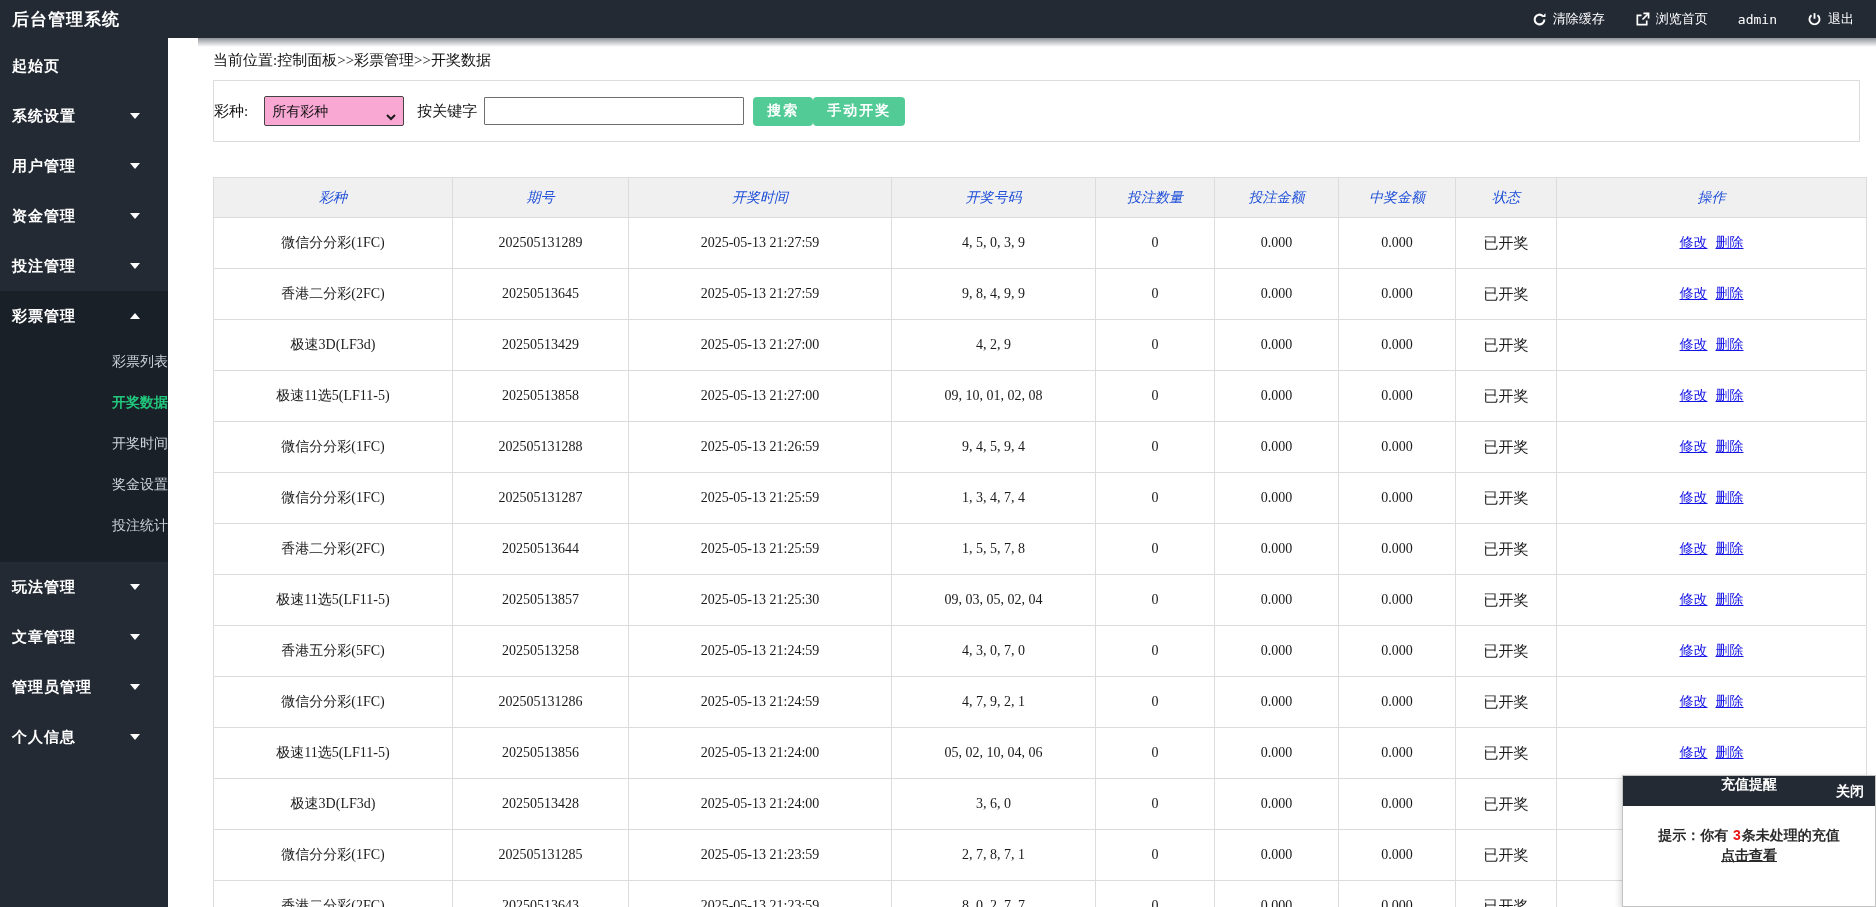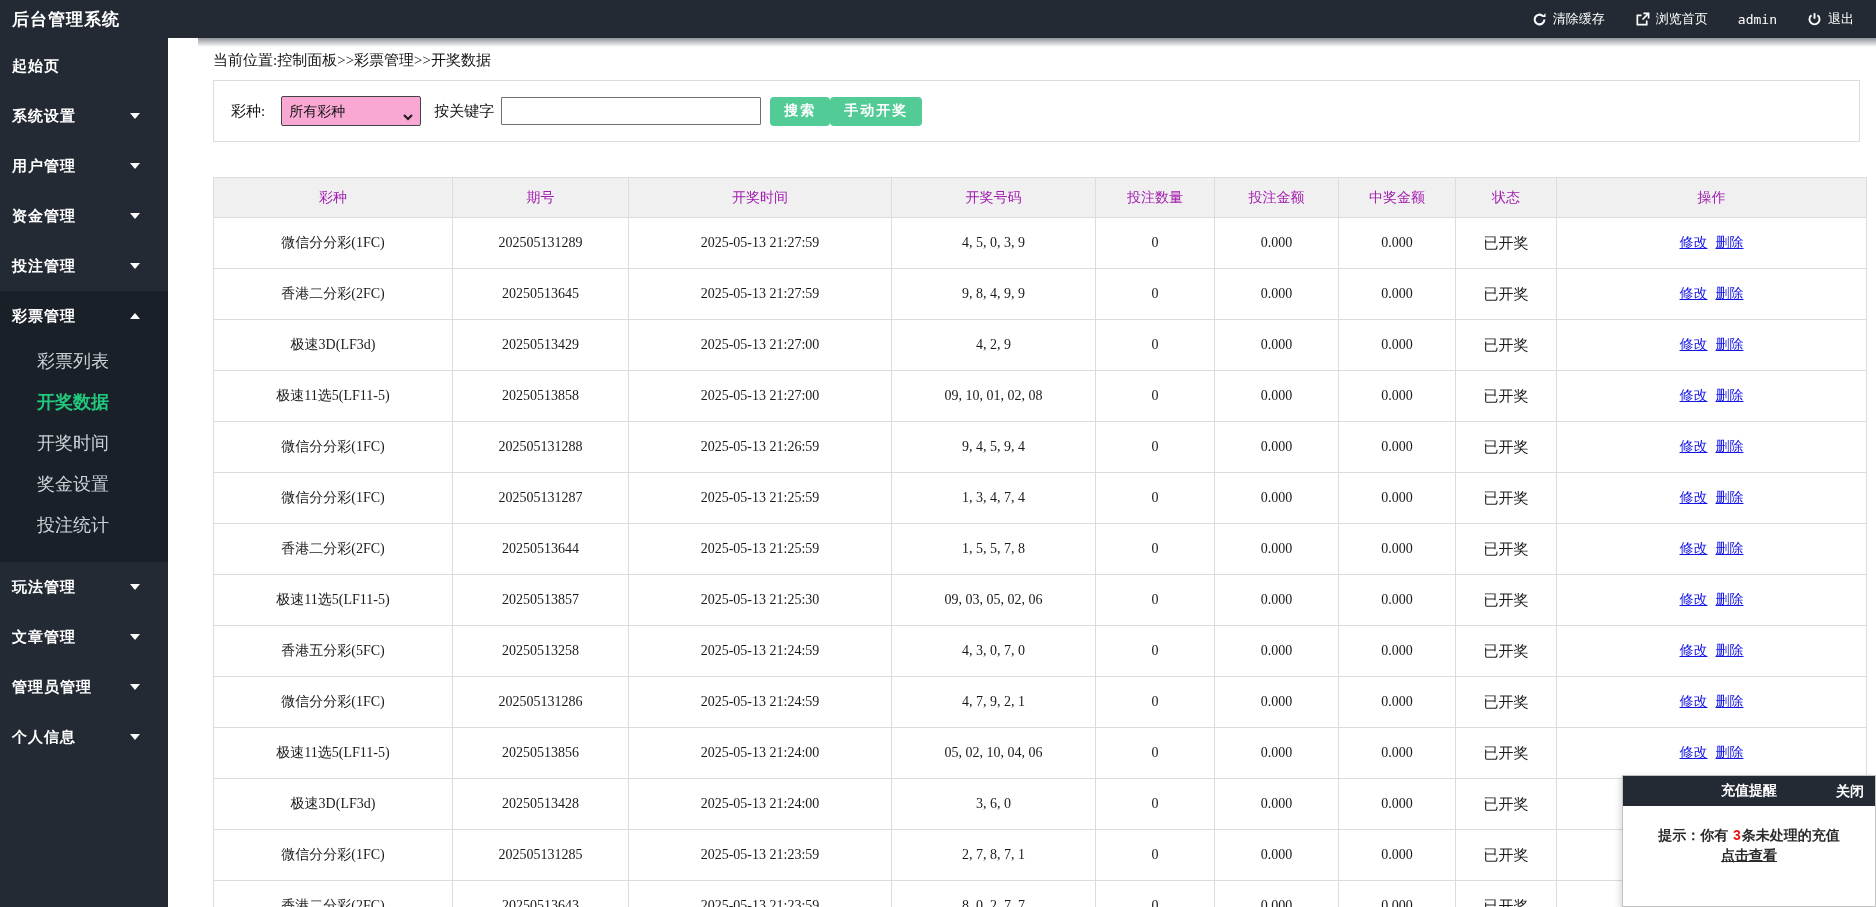--- a/index.html
+++ b/index.html
@@ -18,60 +18,60 @@
   .top-item svg{display:block;}
   .username{font-family:"DejaVu Sans Mono","Liberation Mono",monospace;font-size:13px;}
   .top-shadow{position:absolute;left:198px;right:0;top:38px;height:9px;z-index:25;
     background:linear-gradient(#454c57,rgba(255,255,255,0));opacity:.6;pointer-events:none;}
   
   .sidebar{position:absolute;left:0;top:38px;bottom:0;width:168px;background:var(--dark);color:#fff;z-index:20;}
   .menu{padding-top:3px;}
   .menu-item{height:50px;display:flex;align-items:center;justify-content:space-between;
     padding:0 28px 0 12px;font-size:15px;font-weight:bold;cursor:pointer;letter-spacing:1px;}
   .submenu-block{background:var(--dark2);padding-bottom:16px;}
-  .submenu-item{height:41px;line-height:41px;padding-left:37px;font-size:18px;color:#ccd2d8;cursor:pointer;}
+  .submenu-item{height:41px;line-height:41px;padding-left:37px;font-size:14px;color:#ccd2d8;cursor:pointer;text-align:right;}
   .submenu-item.active{color:var(--green);font-weight:bold;}
   .tri{width:0;height:0;border-left:5px solid transparent;border-right:5px solid transparent;}
   .tri-down{border-top:6px solid #fff;}
   .tri-up{border-bottom:6px solid #fff;}
   
   .main{position:absolute;left:198px;top:38px;right:0;bottom:0;background:#fff;overflow:hidden;}
   .breadcrumb{position:absolute;left:15px;top:13px;font-size:15px;color:#111;
     font-family:"Liberation Serif","DejaVu Serif",serif;}
   .filter-panel{position:absolute;left:15px;top:42px;width:1647px;height:62px;border:1px solid var(--border);
     box-sizing:border-box;display:flex;align-items:center;background:#fff;
     font-family:"Liberation Serif","DejaVu Serif",serif;font-size:15px;color:#111;}
-  .filter-label{margin-left:17px;}
+  .filter-label{}
   .select-wrap{position:relative;margin-left:16px;width:140px;height:30px;border:1px solid #444;
     border-radius:2px;background:#f9a8d4;box-sizing:border-box;}
   .select-wrap select{appearance:none;-webkit-appearance:none;border:none;outline:none;background:transparent;
     width:100%;height:100%;padding:0 22px 0 7px;font-size:14px;
     font-family:"Liberation Serif","DejaVu Serif",serif;color:#111;}
   .select-chevron{position:absolute;right:7px;top:11px;pointer-events:none;}
   .keyword-label{margin-left:13px;}
   .keyword-input{margin-left:7px;width:246px;height:26px;border:1px solid #6e6e6e;border-radius:1px;
     font-size:14px;padding:0 6px;outline:none;}
   .btn{height:29px;border:none;border-radius:4px;background:var(--btn);color:#fff;font-weight:bold;
     font-size:14px;padding:0 14px;cursor:pointer;letter-spacing:2px;
     font-family:"Liberation Sans","DejaVu Sans",sans-serif;}
   .btn.search{margin-left:9px;}
   
   .data-table{position:absolute;left:15px;top:139px;width:1653px;border-collapse:collapse;table-layout:fixed;
     font-family:"Liberation Serif","DejaVu Serif",serif;font-size:14px;color:#1a1a1a;}
   .data-table th{background:#f0f0f0;border:1px solid var(--border);height:37px;font-weight:normal;
-    font-size:14px;color:#a21caf;text-align:center;}
+    font-size:14px;color:#1d4ed8;text-align:center;font-style:italic;}
   .data-table td{border:1px solid var(--border);height:48px;text-align:center;overflow:hidden;white-space:nowrap;}
   .data-table td.status-cell{font-family:"Liberation Sans","DejaVu Sans",sans-serif;font-size:15px;}
   .data-table a{color:var(--link);text-decoration:underline;margin:0 4px;cursor:pointer;
     font-family:"Liberation Sans","DejaVu Sans",sans-serif;font-size:14px;}
   
   .popup{position:absolute;left:1622px;top:775px;width:254px;height:132px;background:#fff;
     border:1px solid #c3c3c3;box-sizing:border-box;z-index:40;box-shadow:-2px 2px 6px rgba(0,0,0,.15);}
   .popup-header{height:30px;background:var(--dark);color:#fff;position:relative;
-    display:flex;align-items:center;justify-content:center;font-size:14px;font-weight:bold;}
+    display:flex;justify-content:center;font-size:14px;font-weight:bold;}
   .popup-close{position:absolute;right:11px;top:0;line-height:30px;font-size:14px;font-weight:bold;cursor:pointer;}
   .popup-body{text-align:center;padding-top:21px;font-size:14px;font-weight:bold;color:#2b2b2b;}
   .popup-body .count{color:var(--red);padding:0 1px;}
   .popup-link{display:inline-block;margin-top:2px;font-size:14px;font-weight:bold;color:#2b2b2b;
     text-decoration:underline;cursor:pointer;}
 </style>
 </head>
 <body>
 
 <div class="topbar">
@@ -282,21 +282,21 @@
           <td>0</td>
           <td>0.000</td>
           <td>0.000</td>
           <td class="status-cell">已开奖</td>
           <td><a>修改</a><a>删除</a></td>
         </tr>
         <tr>
           <td>极速11选5(LF11-5)</td>
           <td>20250513857</td>
           <td>2025-05-13 21:25:30</td>
-          <td>09, 03, 05, 02, 06</td>
+          <td>09, 03, 05, 02, 04</td>
           <td>0</td>
           <td>0.000</td>
           <td>0.000</td>
           <td class="status-cell">已开奖</td>
           <td><a>修改</a><a>删除</a></td>
         </tr>
         <tr>
           <td>香港五分彩(5FC)</td>
           <td>20250513258</td>
           <td>2025-05-13 21:24:59</td>

